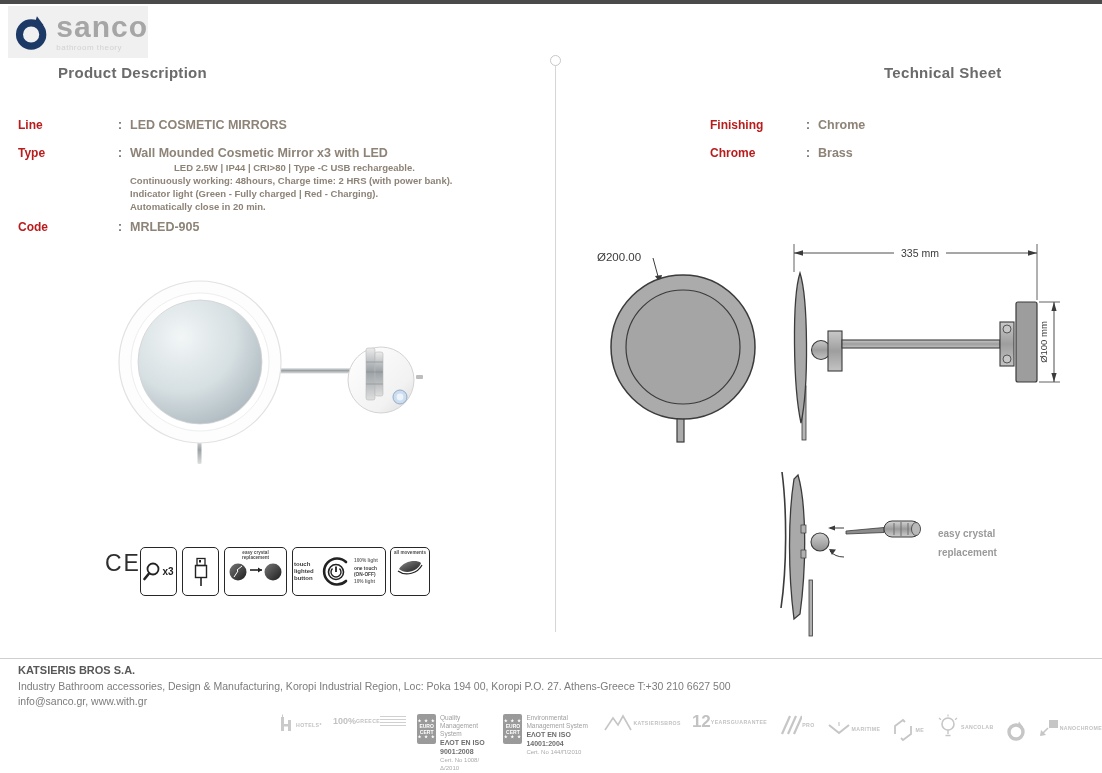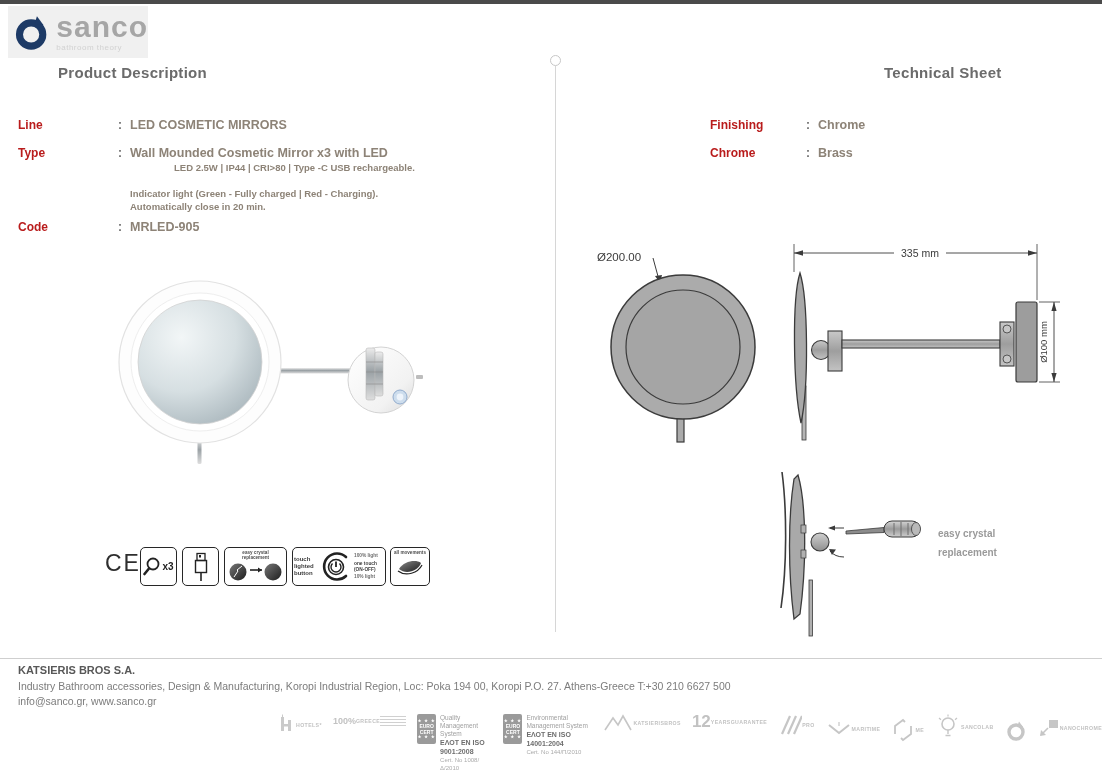--- a/index.html
+++ b/index.html
@@ -19,21 +19,21 @@
   .divider-line { position:absolute; left:555px; top:66px; width:1px; height:566px; background:#d6d6d6; }
 
   .col-heading { position:absolute; font-size:15px; font-weight:bold; color:#6b6b6b; letter-spacing:0.3px; }
   .spec-label { position:absolute; font-size:12px; font-weight:bold; color:#b91c1c; }
   .spec-colon { position:absolute; font-size:12px; font-weight:bold; color:#6e6e6e; }
   .spec-value { position:absolute; font-size:12.5px; font-weight:bold; color:#8d8377; }
   .spec-details { position:absolute; font-size:9.5px; font-weight:bold; color:#8d8377; line-height:13px; }
 
   
   .ce-mark { position:absolute; left:105px; top:550px; font-size:23px; color:#2e2e2e; letter-spacing:2px; }
-  .fbox { position:absolute; top:547px; height:39px; border:1.6px solid #272727; border-radius:5px; background:#fff; display:flex; align-items:center; justify-content:center; }
+  .fbox { position:absolute; top:547px; height:49px; border:1.6px solid #272727; border-radius:5px; background:#fff; display:flex; align-items:center; justify-content:center; }
   .fbox-col { flex-direction:column; justify-content:flex-start; padding-top:2px; }
   .tiny-caption { font-size:4.6px; color:#4d4d4d; text-align:center; line-height:5px; font-weight:bold; }
   .x3-label { font-size:10px; font-weight:bold; color:#222; margin-left:1px; }
   .touch-label { font-size:6px; font-weight:bold; color:#3d3d3d; line-height:7px; width:24px; }
   .touch-levels { width:30px; }
   .touch-levels div { font-size:4.8px; color:#6d6d6d; line-height:5.6px; margin:2px 0; font-weight:bold; }
 
   
   .crystal-caption { position:absolute; left:938px; top:524px; font-size:10px; font-weight:bold; color:#9a9a9a; line-height:19px; }
 
@@ -81,20 +81,21 @@
   <div class="col-heading" style="left:58px; top:64px;">Product Description</div>
 
   <div class="spec-label" style="left:18px; top:118px;">Line</div>
   <div class="spec-colon" style="left:118px; top:118px;">:</div>
   <div class="spec-value" style="left:130px; top:118px;">LED COSMETIC MIRRORS</div>
 
   <div class="spec-label" style="left:18px; top:146px;">Type</div>
   <div class="spec-colon" style="left:118px; top:146px;">:</div>
   <div class="spec-value" style="left:130px; top:146px;">Wall Mounded  Cosmetic Mirror x3 with LED</div>
   <div class="spec-details" style="left:130px; top:161px;padding-left:44px;">LED 2.5W | IP44 | CRI&gt;80 | Type -C USB rechargeable.</div>
+  <div class="spec-details" style="left:130px; top:174px;">Continuously working: 48hours, Charge time: 2 HRS (with power bank).</div>
   <div class="spec-details" style="left:130px; top:187px;">Indicator light (Green - Fully charged | Red - Charging).</div>
   <div class="spec-details" style="left:130px; top:200px;">Automatically close in 20 min.</div>
 
   <div class="spec-label" style="left:18px; top:220px;">Code</div>
   <div class="spec-colon" style="left:118px; top:220px;">:</div>
   <div class="spec-value" style="left:130px; top:220px;">MRLED-905</div>
 
   <svg style="position:absolute; left:108px; top:272px;" width="348" height="218" viewBox="0 0 348 218">
     <defs>
       <radialGradient id="glass" cx="35%" cy="30%" r="80%">
@@ -284,21 +285,21 @@
   </svg>
 
   <div class="crystal-caption">
     <div>easy crystal</div>
     <div>replacement</div>
   </div>
 
   <div class="footer-rule"></div>
   <div class="footer-company">KATSIERIS BROS S.A.</div>
   <div class="footer-address">Industry Bathroom accessories, Design &amp; Manufacturing, Koropi Industrial Region, Loc: Poka 194 00, Koropi P.O. 27. Athens-Greece   T:+30 210 6627 500</div>
-  <div class="footer-contact">info@sanco.gr, www.sanco.gr</div>
+  <div class="footer-contact">info@sanco.gr, www.with.gr</div>
 
   <div class="badges">
 
     <div class="badge">
       <svg width="20" height="22" viewBox="0 0 20 22">
         <rect x="5" y="3" width="3" height="14" fill="#cacaca"></rect>
         <rect x="12" y="6" width="3" height="11" fill="#cacaca"></rect>
         <rect x="5" y="10" width="10" height="2.5" fill="#cacaca"></rect>
         <line x1="6.5" y1="3" x2="6.5" y2="0.5" stroke="#cacaca" stroke-width="1"></line>
       </svg>

